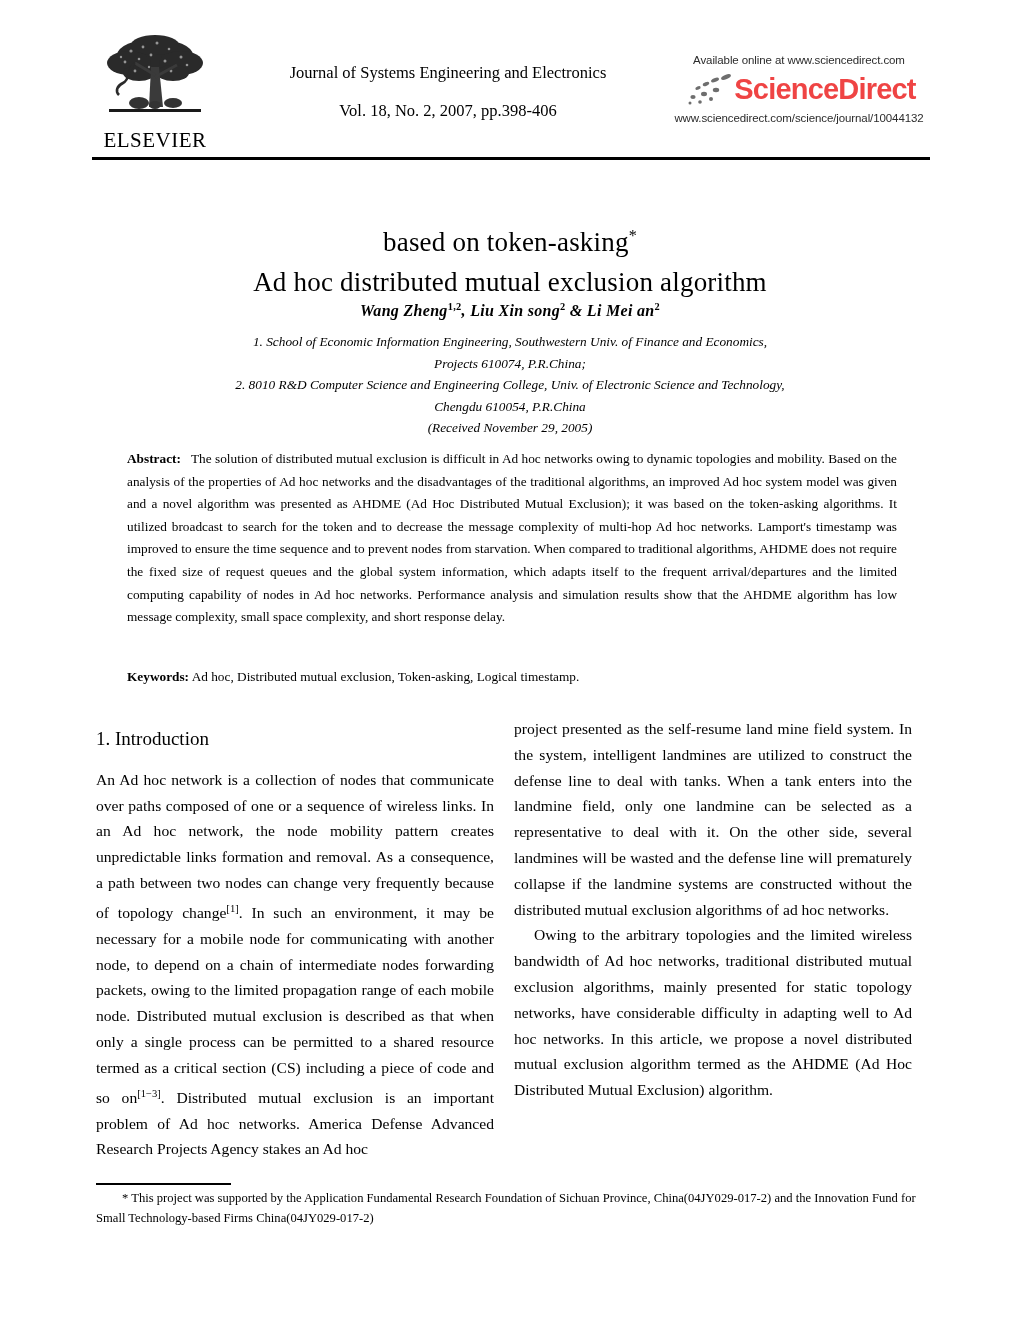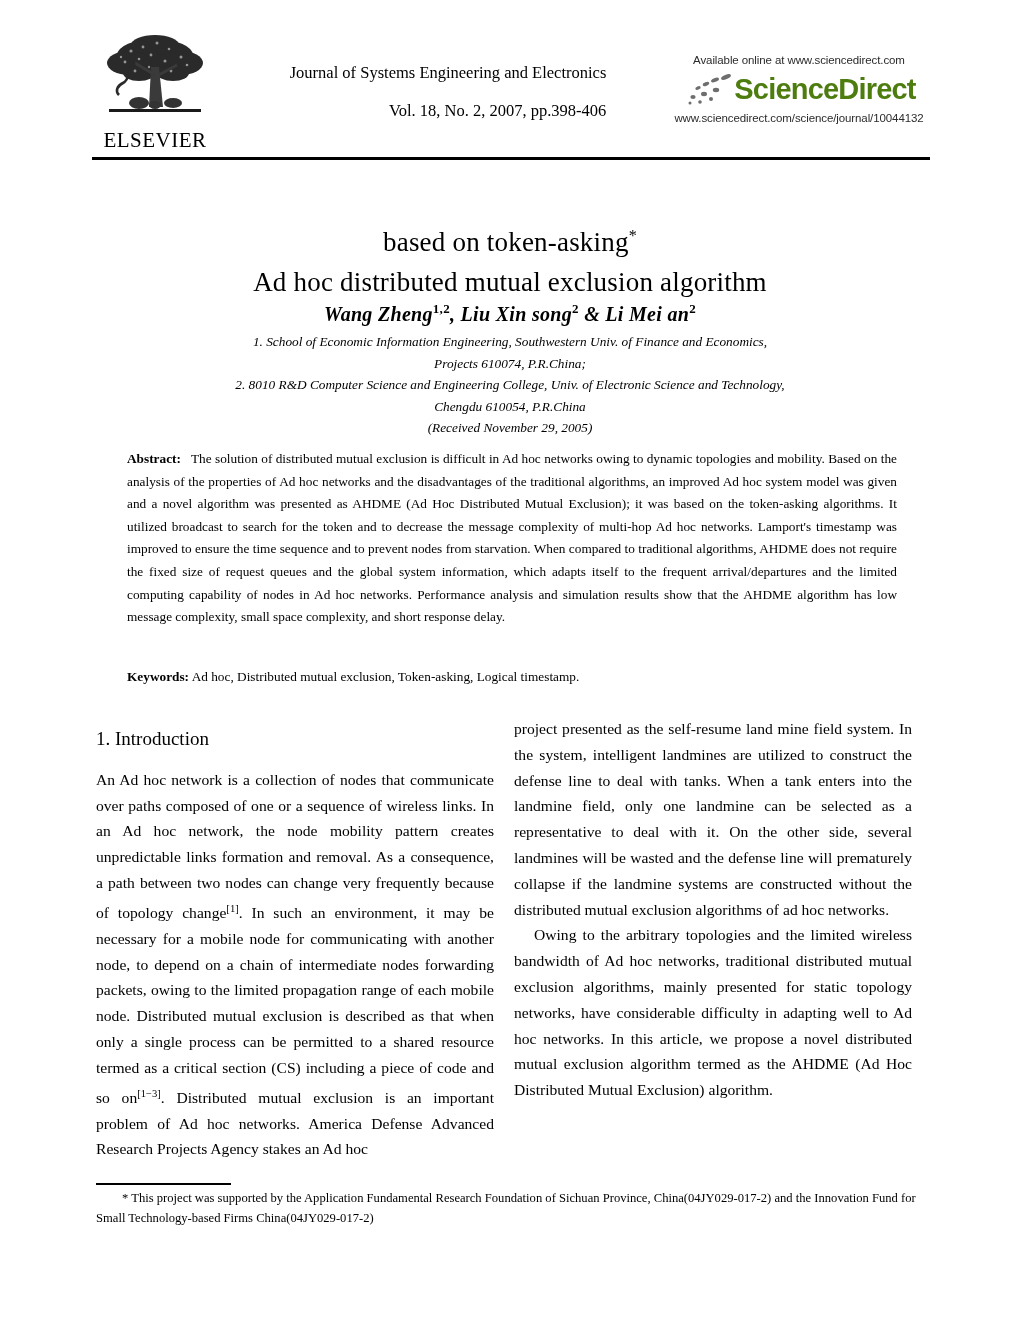--- a/index.html
+++ b/index.html
@@ -44,21 +44,21 @@
   .elsevier-logo svg { display: block; }
   .elsevier-wordmark {
     font-family: "Liberation Serif", serif;
     font-size: 21px;
     letter-spacing: 0.5px;
     line-height: 1;
     margin-top: 1px;
   }
 
   .journal-block {
-    text-align: right;
+    text-align: center;
     flex: 0 0 auto;
     margin-left: 28px;
     margin-right: 18px;
     padding-top: 8px;
   }
   .journal-title {
     font-size: 16.5px;
     line-height: 1.1;
     white-space: nowrap;
   }
@@ -86,21 +86,21 @@
     align-items: center;
     justify-content: center;
     margin: 3px 0 3px 0;
     height: 40px;
   }
   .sd-dots { width: 52px; height: 34px; display: block; }
   .sd-name {
     font-size: 29px;
     font-weight: bold;
     letter-spacing: -0.8px;
-    color: #4d7c0f;
+    color: #ef4444;
     line-height: 1;
   }
   .sd-url {
     font-size: 11.5px;
     color: #2b2b2b;
     letter-spacing: -0.1px;
     white-space: nowrap;
   }
 
   .rule-main {
@@ -124,21 +124,21 @@
     letter-spacing: 0.2px;
   }
   .title sup { font-size: 0.6em; vertical-align: super; }
 
   .authors {
     position: absolute;
     left: 110px;
     top: 301px;
     width: 800px;
     text-align: center;
-    font-size: 20px;
+    font-size: 16px;
     font-style: italic;
     font-weight: bold;
     letter-spacing: 0.3px;
   }
   .authors sup { font-size: 0.65em; vertical-align: super; font-style: normal; }
 
   .affils {
     position: absolute;
     left: 90px;
     top: 331px;

